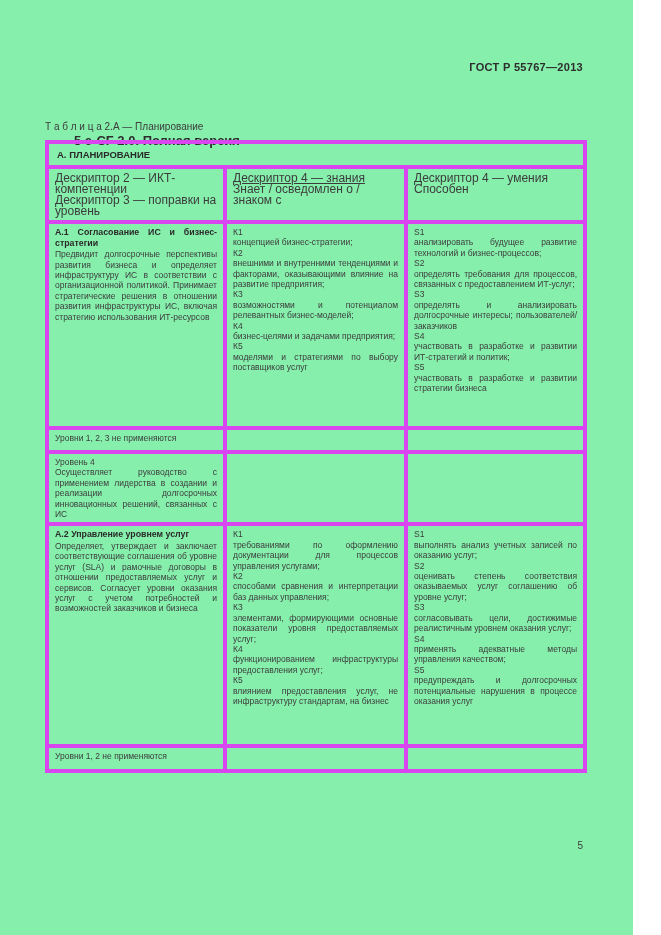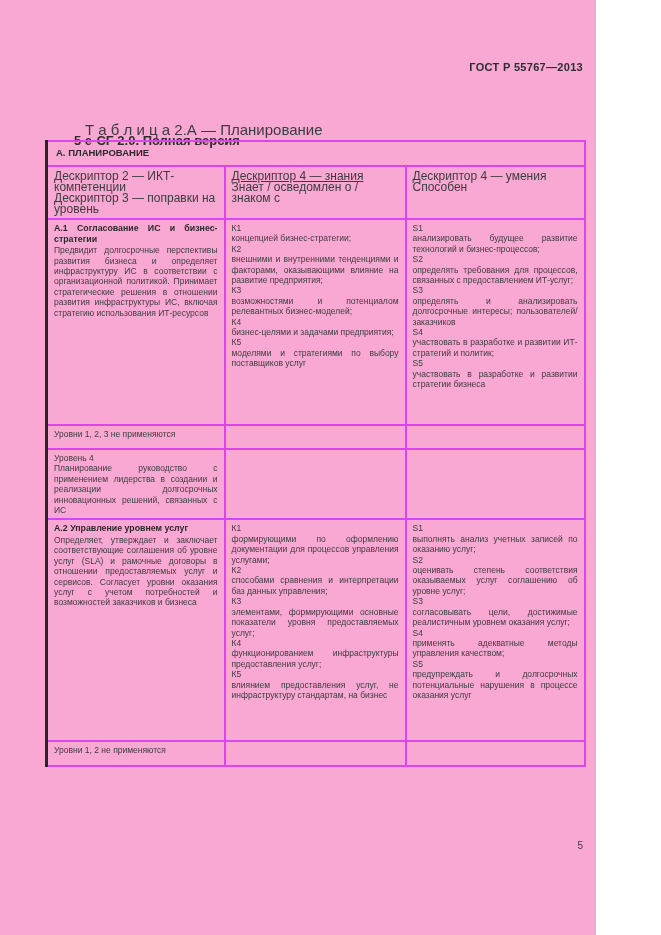--- a/index.html
+++ b/index.html
@@ -9,22 +9,23 @@
   }
   body {
     font-family: "Liberation Sans", sans-serif;
     color: #3c3c3c;
     -webkit-font-smoothing: antialiased;
   }
   .page {
     position: relative;
     width: 596px;
     height: 935px;
-    background: #f9a8d4;
+    background: #86efac;
     overflow: hidden;
+    padding-left: 37px;
   }
   .doc-header {
     position: absolute;
     top: 61px;
     left: 45px;
     width: 538px;
     text-align: right;
     font-size: 11px;
     font-weight: bold;
     color: #2d2d2d;
@@ -36,39 +37,38 @@
     left: 74px;
     font-size: 13px;
     font-weight: bold;
     color: #2d2d2d;
     margin-top: 40px;
   }
   .table-caption {
     position: absolute;
     top: 121px;
     left: 45px;
-    font-size: 15px;
+    font-size: 10px;
     color: #3c3c3c;
-    margin-left: 40px;
   }
   .table-wrap {
     position: absolute;
     top: 140px;
     left: 45px;
     width: 538px;
   }
   table.comp-table {
     border-collapse: collapse;
     table-layout: fixed;
     width: 538px;
     border: 2px solid #262626;
     border-left-width: 3px;
   }
   table.comp-table td {
-    border: 2px solid #d946ef;
+    border: 4px solid #d946ef;
     vertical-align: top;
     padding: 3px 6px 3px 6px;
     box-sizing: border-box;
     font-size: 8.5px;
     line-height: 10.4px;
     color: #3c3c3c;
   }
   tr.title-row td {
     height: 25px;
     font-size: 9.5px;
@@ -215,36 +215,36 @@
           <span class="level-label">Уровни 1, 2, 3</span>
           <span>не применяются</span>
         </td>
         <td></td>
         <td></td>
       </tr>
 
       <tr class="row-a1-l4">
         <td class="level-cell">
           <div class="level-label">Уровень 4</div>
-          <div class="level-desc">Планирование руководство с применением лидерства в создании и реализации долгосрочных инновационных решений, связанных с ИС</div>
+          <div class="level-desc">Осуществляет руководство с применением лидерства в создании и реализации долгосрочных инновационных решений, связанных с ИС</div>
         </td>
         <td></td>
         <td></td>
       </tr>
 
 
       <tr class="row-a2">
         <td>
           <div class="comp-title">А.2 Управление уровнем услуг</div>
           <div class="comp-desc">Определяет, утверждает и заключает соответствующие соглашения об уровне услуг (SLA) и рамочные договоры в отношении предоставляемых услуг и сервисов. Согласует уровни оказания услуг с учетом потребностей и возможностей заказчиков и бизнеса</div>
         </td>
         <td>
           <div>
             <div class="item-code">К1</div>
-            <div class="item-text">формирующими по оформлению документации для процессов управления услугами;</div>
+            <div class="item-text">требованиями по оформлению документации для процессов управления услугами;</div>
           </div>
           <div>
             <div class="item-code">К2</div>
             <div class="item-text">способами сравнения и интерпретации баз данных управления;</div>
           </div>
           <div>
             <div class="item-code">К3</div>
             <div class="item-text">элементами, формирующими основные показатели уровня предоставляемых услуг;</div>
           </div>
           <div>

